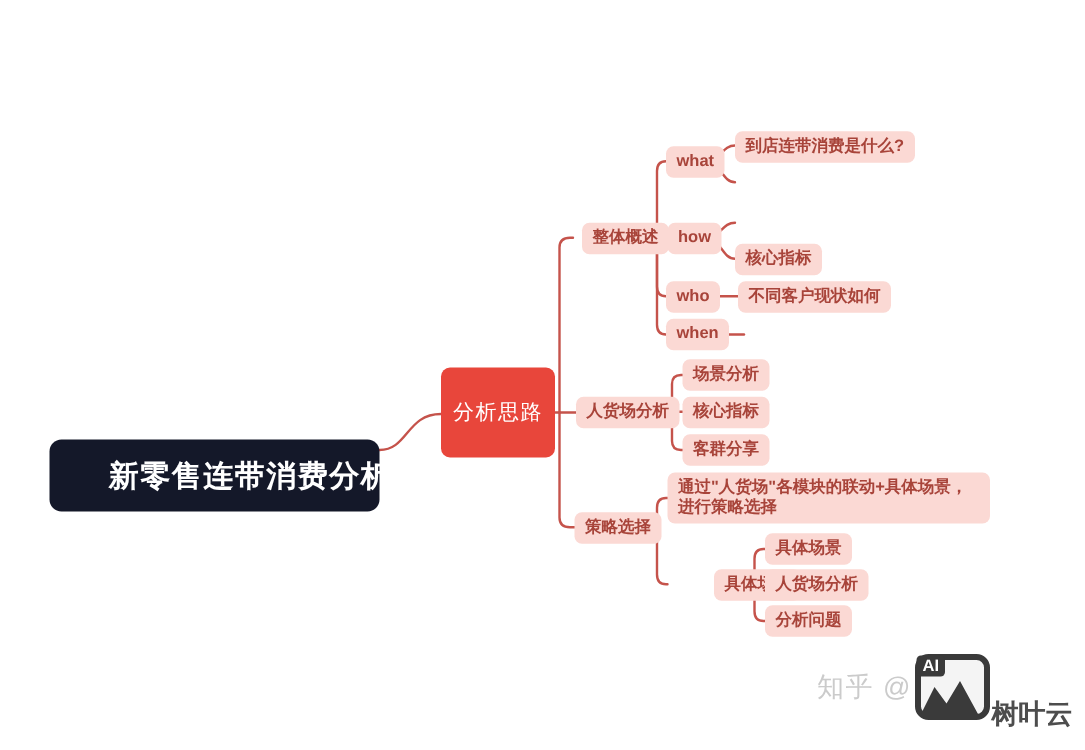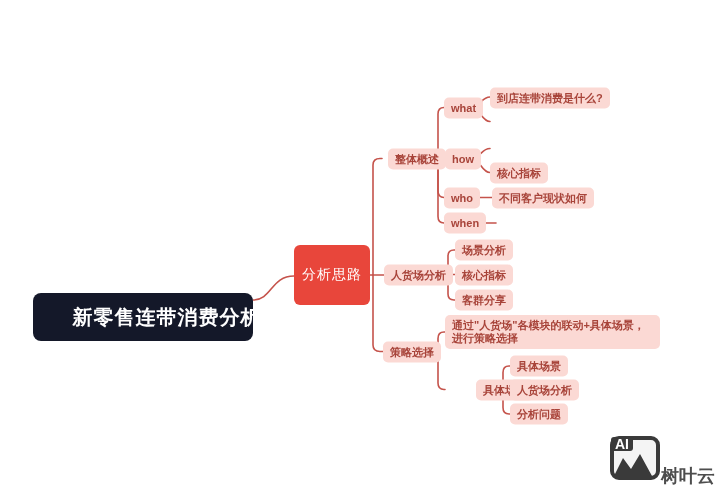--- a/index.html
+++ b/index.html
@@ -54,21 +54,21 @@
   #n-scene{left:444px;top:389.5px;margin-left:32px;}
   #n-j1{left:510px;top:366px;}
   #n-j2{left:510px;top:390px;}
   #n-j3{left:510px;top:414px;text-align:right;}
   
   .watermark{position:absolute;right:8px;bottom:12px;z-index:3;display:flex;align-items:center;font-size:18px;}
   .wm-prefix{color:var(--wm-light);letter-spacing:1px;}
   .ai-icon{position:relative;width:42px;height:36px;background:#f4f4f4;border:4px solid var(--wm-icon);
     border-radius:9px;margin:0 1px 0 2px;overflow:visible;}
   .ai-badge{position:absolute;left:-3px;top:-3px;background:var(--wm-icon);color:#fff;
-    font-size:14px;font-weight:bold;padding:1px 4px;border-radius:3px;line-height:12px;}
+    font-size:11px;font-weight:bold;padding:1px 4px;border-radius:3px;line-height:12px;}
   .ai-mountains{position:absolute;left:0;bottom:0;width:100%;height:24px;display:block;}
   .wm-name{color:var(--wm-dark);font-weight:bold;margin-top:36px;}
 </style>
 </head>
 <body>
 
 <div class="canvas">
 
   <svg class="wires" width="723" height="500">
 
@@ -126,20 +126,21 @@
   <div class="node pink vcenter" id="n-r3">客群分享</div>
 
   <div class="node pink vcenter" id="n-strategy">策略选择</div>
   <div class="node pink wrap" id="n-s1">通过"人货场"各模块的联动+具体场景，进行策略选择</div>
   <div class="node pink vcenter" id="n-scene">具体场景</div>
   <div class="node pink vcenter" id="n-j1">具体场景</div>
   <div class="node pink vcenter" id="n-j2">人货场分析</div>
   <div class="node pink vcenter" id="n-j3">分析问题</div>
 
   <div class="watermark">
+    <span class="wm-prefix">知乎 @</span>
     <span class="ai-icon">
       <span class="ai-badge">AI</span>
       <svg class="ai-mountains" viewBox="0 0 42 24" preserveAspectRatio="none">
         <path d="M0 24 L9 6 L17 17 L26 2 L38 24 Z" fill="#3a3a3a"></path>
       </svg>
     </span>
     <span class="wm-name">树叶云</span>
   </div>
 
 </div>

